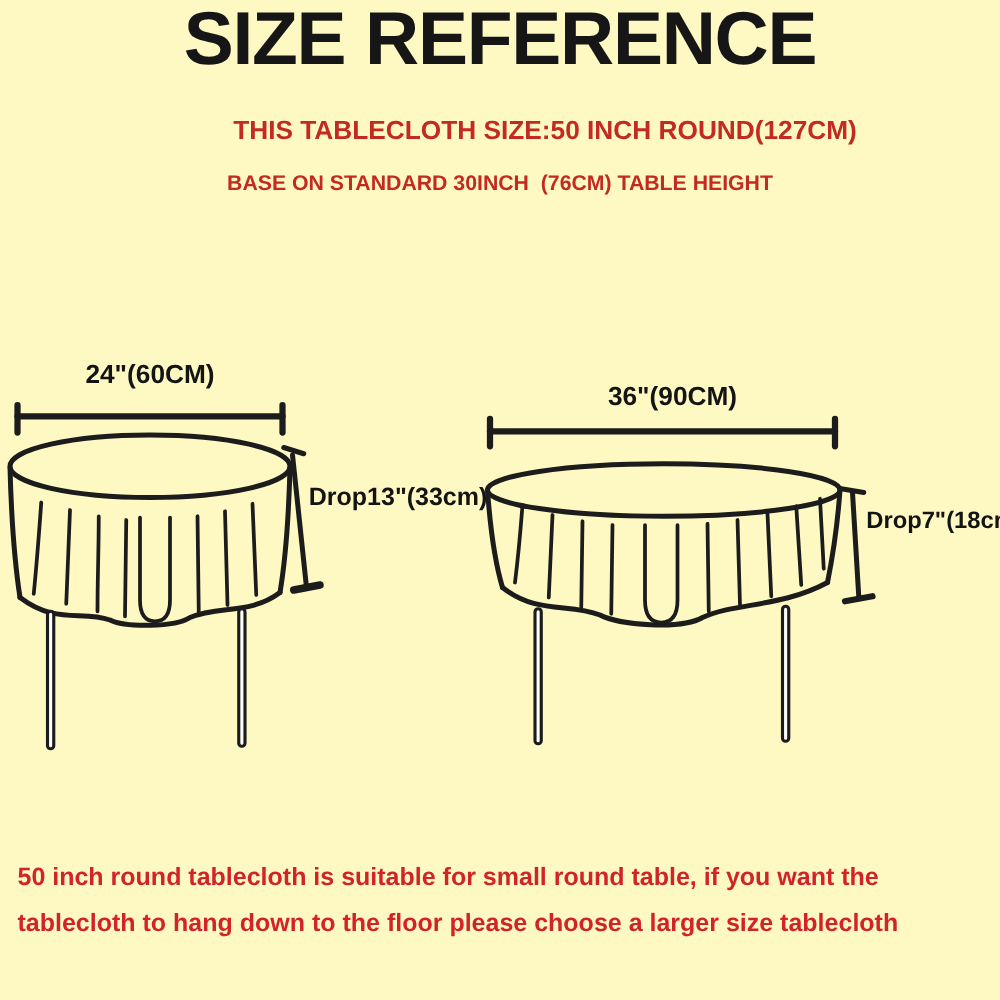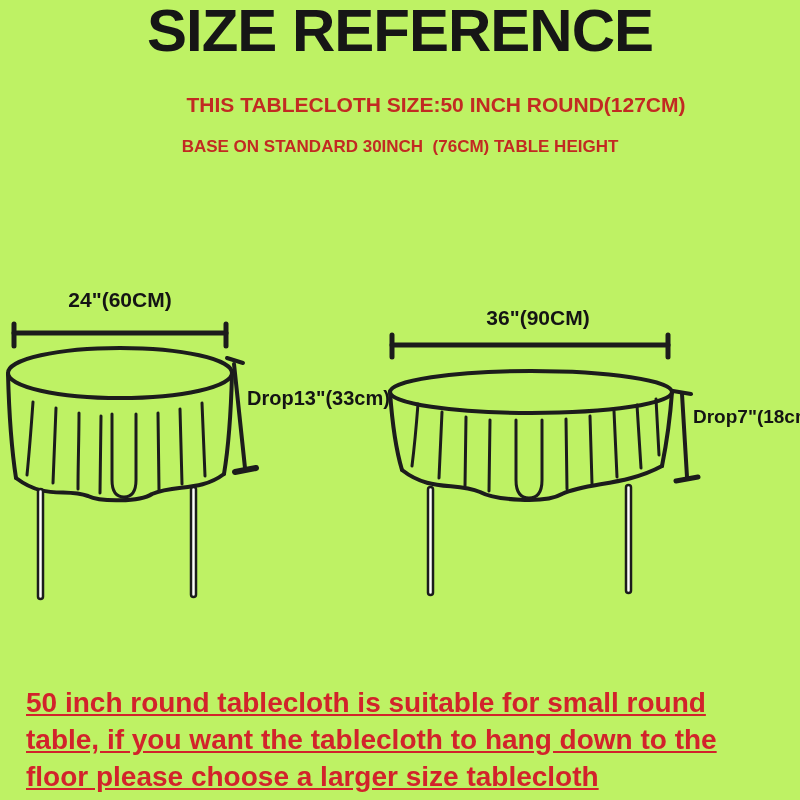--- a/index.html
+++ b/index.html
@@ -1,18 +1,18 @@
 <!DOCTYPE html>
 <html><head>
 <meta charset="utf-8">
 <style>
   html,body{margin:0;padding:0;background:#ffffff;}
   .canvas{
     position:relative;width:800px;height:800px;overflow:hidden;
-    background:#bef264;
+    background:#fef9c3;
     font-family:"Liberation Sans", sans-serif;
     color:#1a1a1a;
   }
   .main-title{
     position:absolute;top:-2px;left:0;width:100%;
     text-align:center;
     font-size:60px;font-weight:bold;letter-spacing:-1px;
     color:#161616;
     line-height:66px;
     white-space:nowrap;
@@ -30,25 +30,24 @@
   .dim-label{
     position:absolute;
     font-weight:bold;color:#141414;
     white-space:nowrap;
   }
   .width-label-left{top:288px;left:40px;width:160px;text-align:center;font-size:21px;}
   .width-label-right{top:306px;left:458px;width:160px;text-align:center;font-size:21px;}
   .drop-label-left{top:387px;left:247px;font-size:20px;}
   .drop-label-right{top:406px;left:693px;font-size:19px;}
   .footer-note{
-    position:absolute;top:684px;left:26px;width:758px;
-    font-size:28px;font-weight:bold;line-height:37px;
+    position:absolute;top:684px;left:14px;width:758px;
+    font-size:20px;font-weight:bold;line-height:37px;
     color:#d2232b;
     letter-spacing:0px;
-    text-decoration:underline;
   }
 </style>
 </head>
 <body>
 
 <div class="canvas">
 
   <div class="main-title">SIZE REFERENCE</div>
 
   <div class="sub-line sub-line-1">THIS TABLECLOTH SIZE:50 INCH ROUND(127CM)</div>

